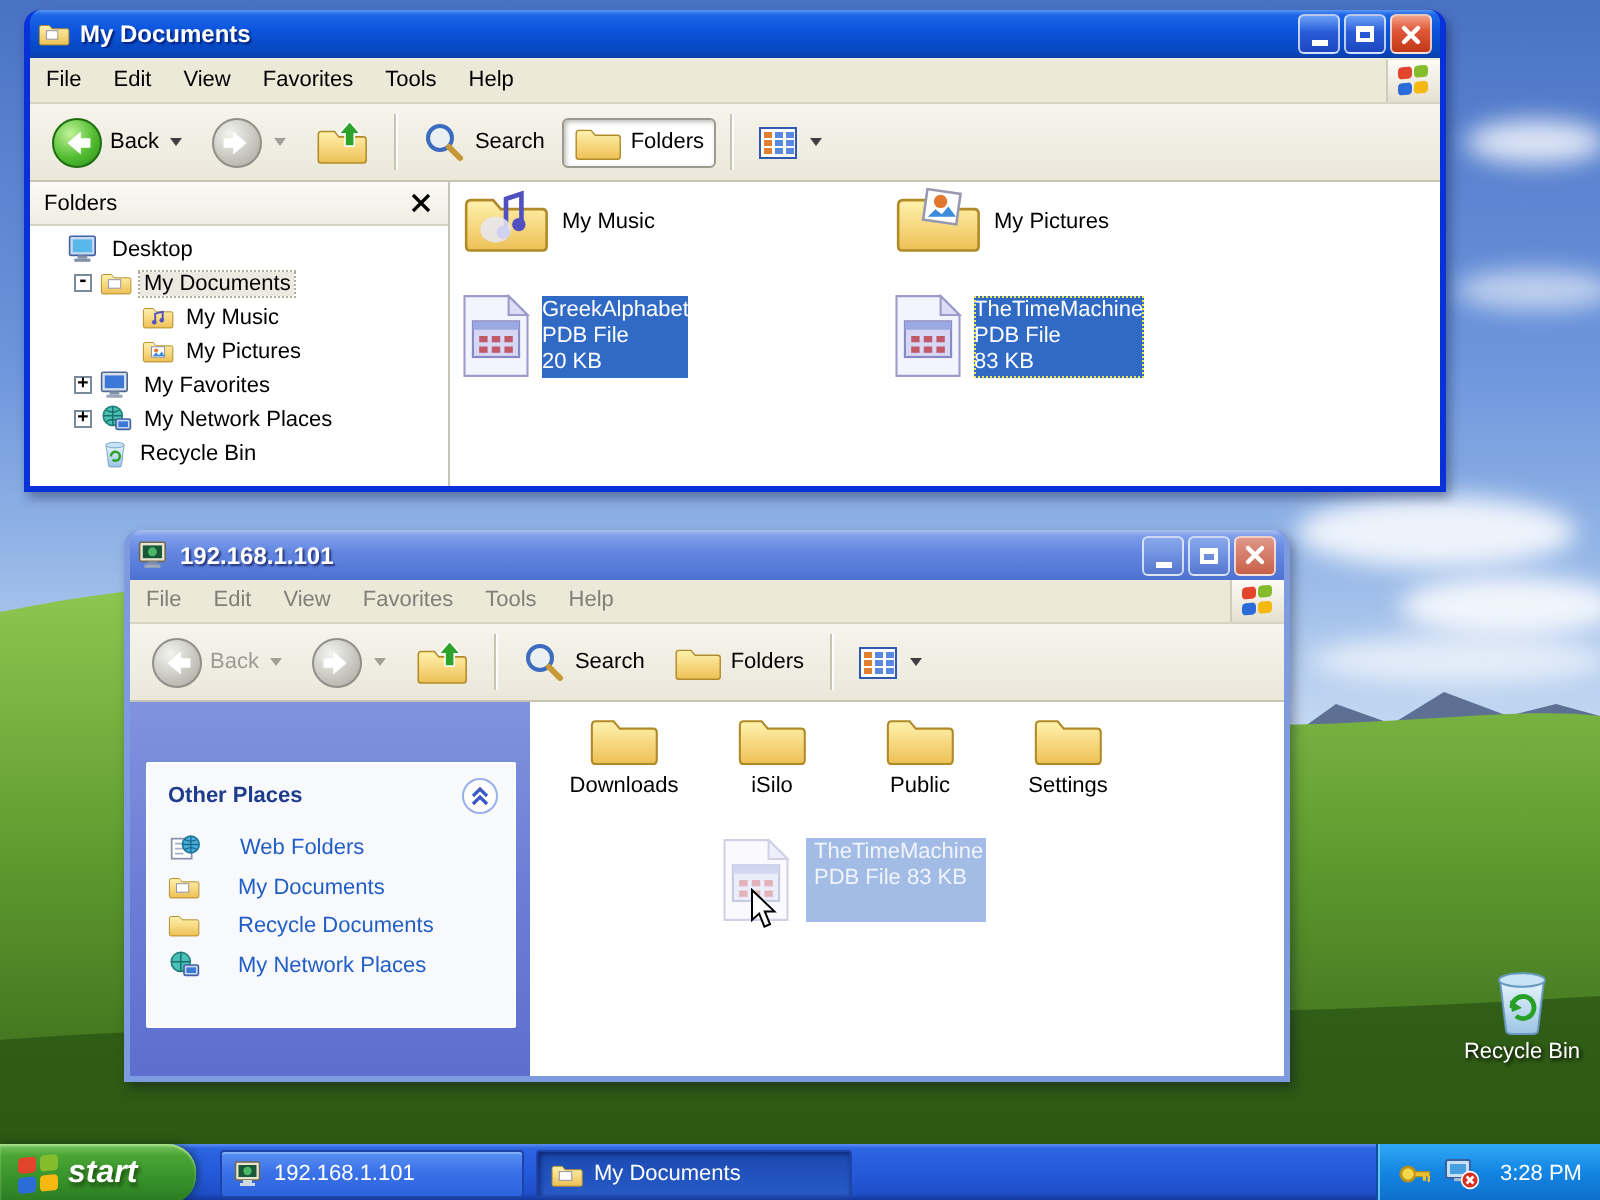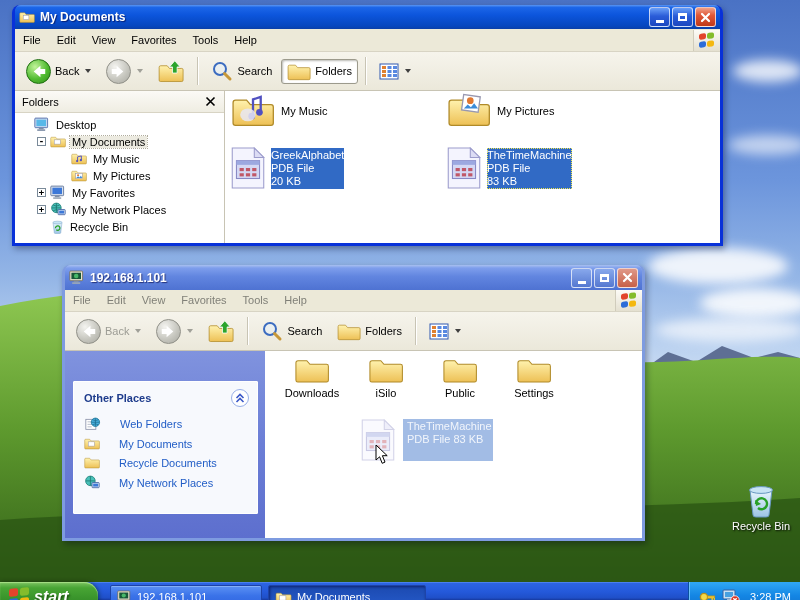--- a/index.html
+++ b/index.html
@@ -90,21 +90,21 @@
   .ghost .gtext{background:rgba(49,106,197,.45);color:rgba(255,255,255,.85);padding:1px 4px;
     width:82px;overflow:hidden;}
   .ghost .tline{white-space:nowrap;}
   svg{display:block;}
 
   
   .deskicon{position:absolute;width:70px;display:flex;flex-direction:column;align-items:center;gap:2px;}
   .deskicon .dlabel{color:#fff;text-shadow:1px 1px 2px #000;font-size:11px;}
 
   
-  .taskbar{position:absolute;left:0;bottom:0;width:800px;height:18px;
+  .taskbar{position:absolute;left:0;bottom:0;width:800px;height:28px;
     background:linear-gradient(180deg,#5A8EF4 0%,#2C64E2 8%,#2459DA 55%,#1F4FC8 88%,#16399E 100%);}
   .startbtn{position:absolute;left:0;top:0;height:30px;width:98px;border-radius:0 14px 14px 0;
     background:linear-gradient(180deg,#7CC462 0%,#48A534 20%,#37912A 60%,#2A7A20 100%);
     box-shadow:1px 0 4px rgba(0,30,0,.5), inset 0 1px 1px #A8E088;display:flex;align-items:center;gap:5px;padding-left:9px;box-sizing:border-box;}
   .startbtn .stext{color:#fff;font-weight:bold;font-style:italic;font-size:16px;text-shadow:1px 2px 2px rgba(20,60,10,.8);}
   .taskbtn{position:absolute;top:3px;height:24px;border-radius:2px;display:flex;align-items:center;gap:5px;padding:0 6px;box-sizing:border-box;
     background:linear-gradient(180deg,#5B91F4,#3A72E8 45%,#2E62DE);border:1px solid #1E44A8;box-shadow:inset 0 1px 0 #82AEF8;}
   .taskbtn.active{background:linear-gradient(180deg,#1C4AB0,#2254C0 60%,#2A5CC8);box-shadow:inset 1px 1px 3px rgba(0,0,60,.55);}
   .taskbtn .tbtext{color:#fff;font-size:11px;white-space:nowrap;overflow:hidden;}
   .tray{position:absolute;right:0;top:0;height:30px;width:112px;display:flex;align-items:center;gap:6px;padding-left:10px;box-sizing:border-box;

